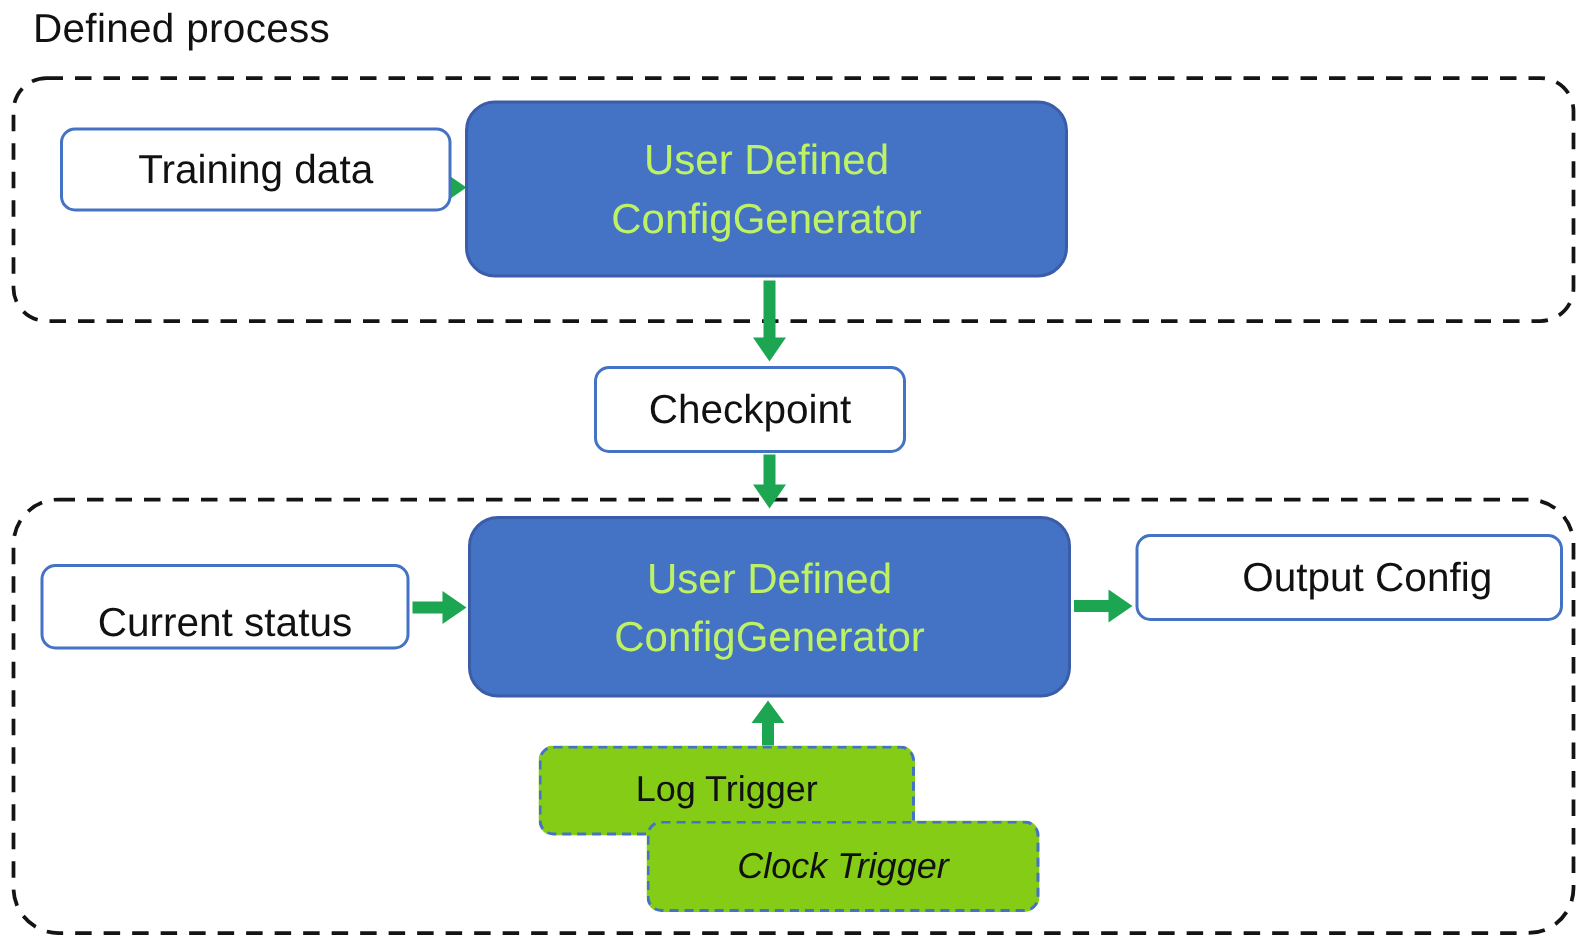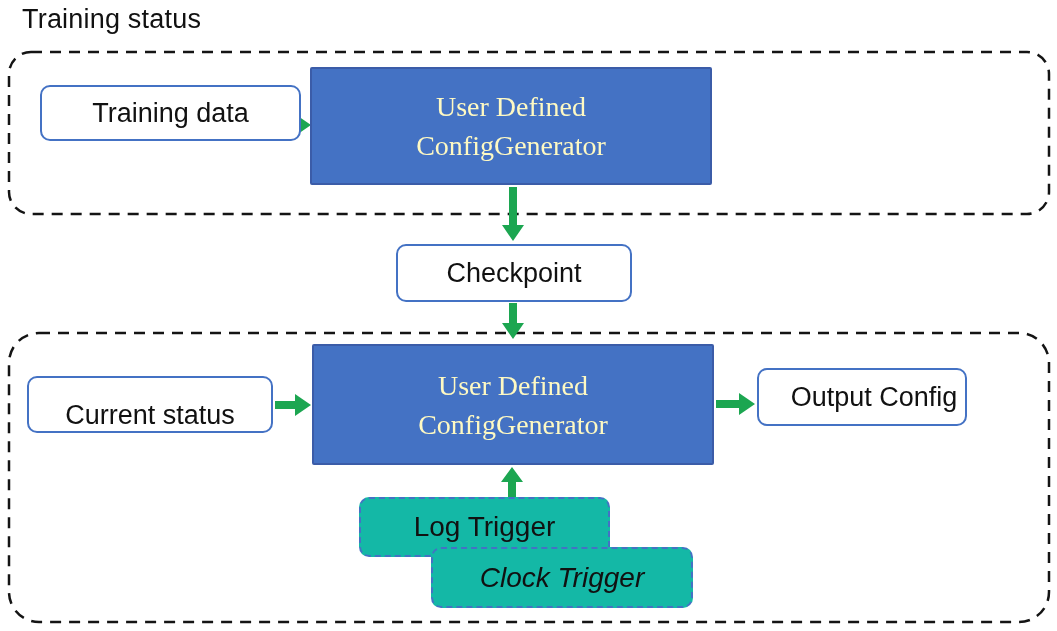--- a/index.html
+++ b/index.html
@@ -35,64 +35,63 @@
   }
   .io-box {
     border:2px solid #4472C4;
     border-radius:10px;
     font-size:27px;
     color:#111111;
   }
   .gen-box {
     background:#4472C4;
     border:2px solid #3B5CA8;
-    border-radius:2px;
-    color:#fef9c3;
+    border-radius:20px;
+    color:#bef264;
     font-size:28px;
     line-height:39px;
     flex-direction:column;
-    font-family:Liberation Serif, serif;
   }
   .trigger-box {
     border:2px dashed #4472C4;
     border-radius:10px;
-    font-size:28px;
+    font-size:24px;
     color:#111111;
-    background:#14b8a6;
+    background:#84cc16;
   }
   
   .lbl-training   { left:22px;  top:4px; }
   .lbl-inference  { left:20px;  top:286px; }
   .box-training-data { left:40px;  top:85px;  width:261px; height:56px; }
   .gen-training      { left:310px; top:67px;  width:402px; height:118px; }
-  .box-checkpoint    { left:396px; top:244px; width:236px; height:58px;text-align:center; }
+  .box-checkpoint    { left:396px; top:244px; width:208px; height:58px;text-align:center; }
   .box-current-status{ left:27px;  top:376px; width:246px; height:57px;align-items:flex-end; }
   .gen-inference     { left:312px; top:344px; width:402px; height:121px; }
-  .box-output-config { left:757px; top:368px; width:210px; height:58px;padding-left:24px; }
+  .box-output-config { left:757px; top:356px; width:285px; height:58px;padding-left:24px; }
   .box-log-trigger   { left:359px; top:497px; width:251px; height:60px; }
   .box-clock-trigger { left:431px; top:547px; width:262px; height:61px;font-style:italic; }
 </style>
 </head>
 <body>
 
 <div class="canvas">
 
   <svg class="overlay" viewBox="0 0 1057 631">
     <rect x="9" y="52" width="1040" height="162" rx="22" ry="22" fill="none" stroke="#141414" stroke-width="2.5" stroke-dasharray="11 8"></rect>
     <rect x="9" y="333" width="1040" height="289" rx="30" ry="30" fill="none" stroke="#141414" stroke-width="2.5" stroke-dasharray="11 8"></rect>
 
     <polygon points="277,121 295,121 295,114 311,125 295,136 295,129 277,129" fill="#1CA651"></polygon>
     <polygon points="509,187 517,187 517,225 524,225 513,241 502,225 509,225" fill="#1CA651"></polygon>
     <polygon points="509,303 517,303 517,323 524,323 513,339 502,323 509,323" fill="#1CA651"></polygon>
     <polygon points="275,401 295,401 295,394 311,405 295,416 295,409 275,409" fill="#1CA651"></polygon>
     <polygon points="716,400 739,400 739,393 755,404 739,415 739,408 716,408" fill="#1CA651"></polygon>
     <polygon points="508,497 508,482 501,482 512,467 523,482 516,482 516,497" fill="#1CA651"></polygon>
   </svg>
 
-  <div class="section-label lbl-training">Training status</div>
+  <div class="section-label lbl-training">Defined process</div>
 
   <div class="node io-box box-training-data">
     <span>Training data</span>
   </div>
 
   <div class="node gen-box gen-training">
     <span>User Defined</span>
     <span>ConfigGenerator</span>
   </div>
 

